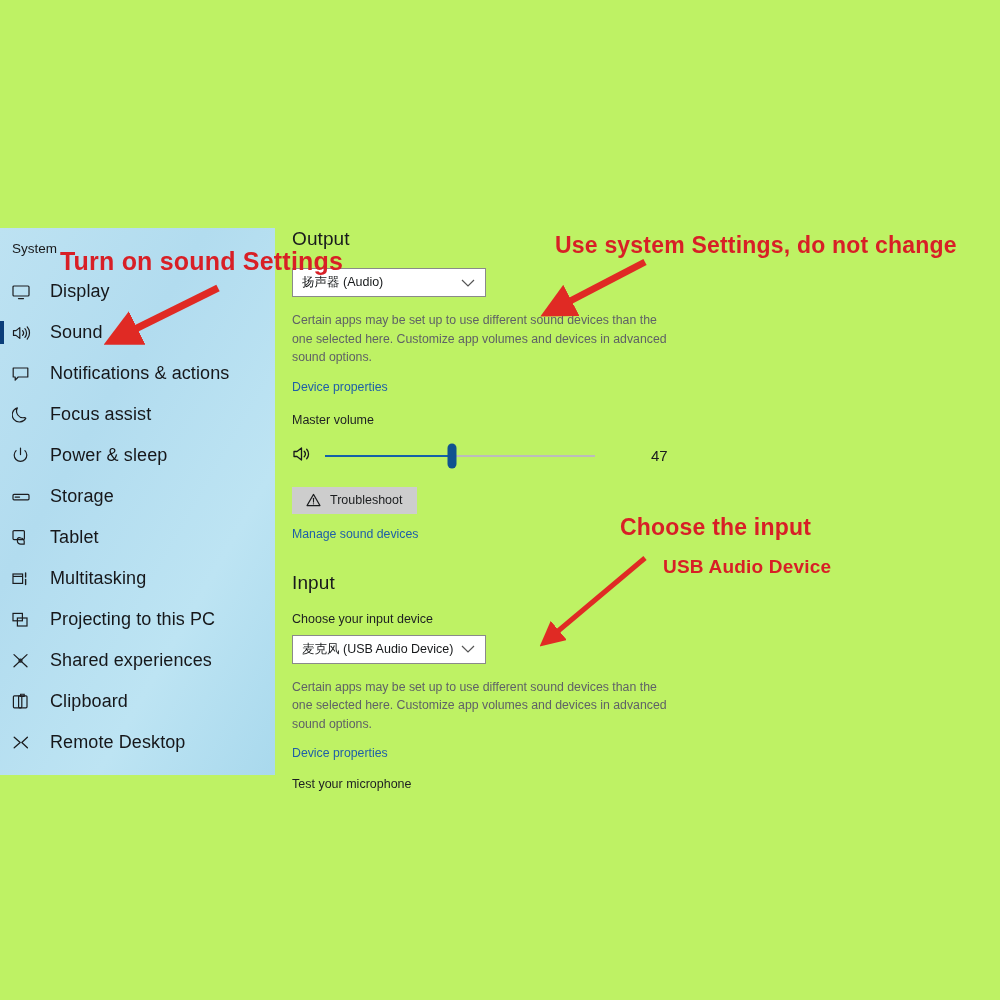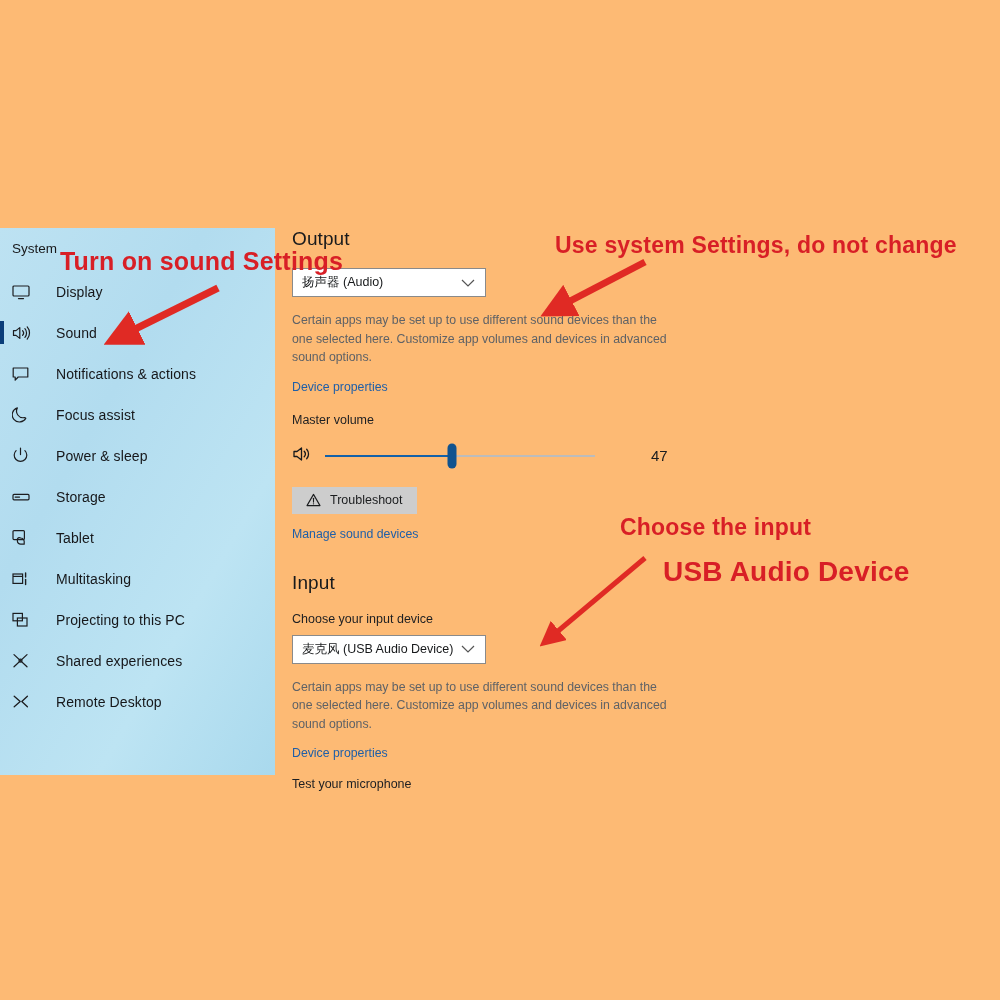--- a/index.html
+++ b/index.html
@@ -5,21 +5,21 @@
   html, body {
     margin: 0; padding: 0;
     width: 1000px; height: 1000px;
     background: #ffffff;
     font-family: "Liberation Sans", "DejaVu Sans", sans-serif;
     overflow: hidden;
   }
   #stage {
     position: relative;
     width: 1000px; height: 1000px;
-    background: #fdba74;
+    background: #bef264;
   }
 
   
   #sidebar {
     position: absolute;
     left: 0px; top: 228px;
     width: 275px; height: 547px;
     background: linear-gradient(120deg, #bde2f2 0%, #b2dcef 35%, #bde4f3 70%, #a9d9ed 100%);
     overflow: hidden;
   }
@@ -51,22 +51,22 @@
     background: #0b3d79;
   }
   .nav-icon {
     width: 24px; height: 20px;
     display: flex; align-items: center; justify-content: flex-start;
     color: #1c1d20;
     flex: 0 0 auto;
   }
   .nav-icon svg { display: block; }
   .nav-label {
-    margin-left: 20px;
-    font-size: 14px;
+    margin-left: 14px;
+    font-size: 18px;
     color: #16171a;
     white-space: nowrap;
     letter-spacing: 0.1px;
   }
 
   
   #main {
     position: absolute;
     left: 292px; top: 228px;
     width: 420px;
@@ -289,20 +289,30 @@
           <span class="nav-label">Projecting to this PC</span>
         </div>
         <div class="nav-item">
           <span class="nav-icon">
             <svg width="18" height="16" viewBox="0 0 18 16">
               <path d="M2 1.6 L15 13.8 M15 1.6 L2 13.8" fill="none" stroke="currentColor" stroke-width="1.25" stroke-linecap="round"></path>
               <circle cx="8.5" cy="7.7" r="1.5" fill="none" stroke="currentColor" stroke-width="1.2"></circle>
             </svg>
           </span>
           <span class="nav-label">Shared experiences</span>
+        </div>
+        <div class="nav-item">
+          <span class="nav-icon">
+            <svg width="17" height="17" viewBox="0 0 17 17">
+              <rect x="1.4" y="2.8" width="8.4" height="12" rx="1" fill="none" stroke="currentColor" stroke-width="1.2"></rect>
+              <rect x="6.6" y="2.8" width="8.4" height="12" rx="1" fill="none" stroke="currentColor" stroke-width="1.2"></rect>
+              <path d="M8.6 1.2 H12.2 V3.4 H8.6 Z" fill="none" stroke="currentColor" stroke-width="1.1"></path>
+            </svg>
+          </span>
+          <span class="nav-label">Clipboard</span>
         </div>
         <div class="nav-item">
           <span class="nav-icon">
             <svg width="18" height="15" viewBox="0 0 18 15">
               <path d="M2.2 2.2 L8.2 7.5 L2.2 12.8" fill="none" stroke="currentColor" stroke-width="1.3" stroke-linecap="round" stroke-linejoin="round"></path>
               <path d="M15.4 2.2 L9.8 7.5 L15.4 12.8" fill="none" stroke="currentColor" stroke-width="1.3" stroke-linecap="round" stroke-linejoin="round"></path>
             </svg>
           </span>
           <span class="nav-label">Remote Desktop</span>
         </div>
@@ -390,16 +400,16 @@
 
     <line x1="645" y1="262" x2="549" y2="312" stroke="#e02a24" stroke-width="7" marker-end="url(#ah)"></line>
 
     <line x1="645" y1="558" x2="545" y2="642" stroke="#e02a24" stroke-width="5" marker-end="url(#ah)"></line>
   </svg>
 
   <div id="anno-layer">
       <div class="anno" style="left: 60px; top: 247px; font-size: 25px; color: rgb(216, 31, 38);">Turn on sound Settings</div>
       <div class="anno" style="left: 528px; top: 232px; font-size: 23px; color: rgb(216, 31, 38); margin-left: 27px;">Use system Settings, do not change</div>
       <div class="anno" style="left: 620px; top: 514px; font-size: 23px; color: rgb(216, 31, 38);">Choose the input</div>
-      <div class="anno" style="left: 663px; top: 556px; font-size: 28px; color: rgb(216, 31, 38);">USB Audio Device</div>
+      <div class="anno" style="left: 663px; top: 556px; font-size: 19px; color: rgb(216, 31, 38);">USB Audio Device</div>
     </div>
 
 </div>
 
 </body></html>

